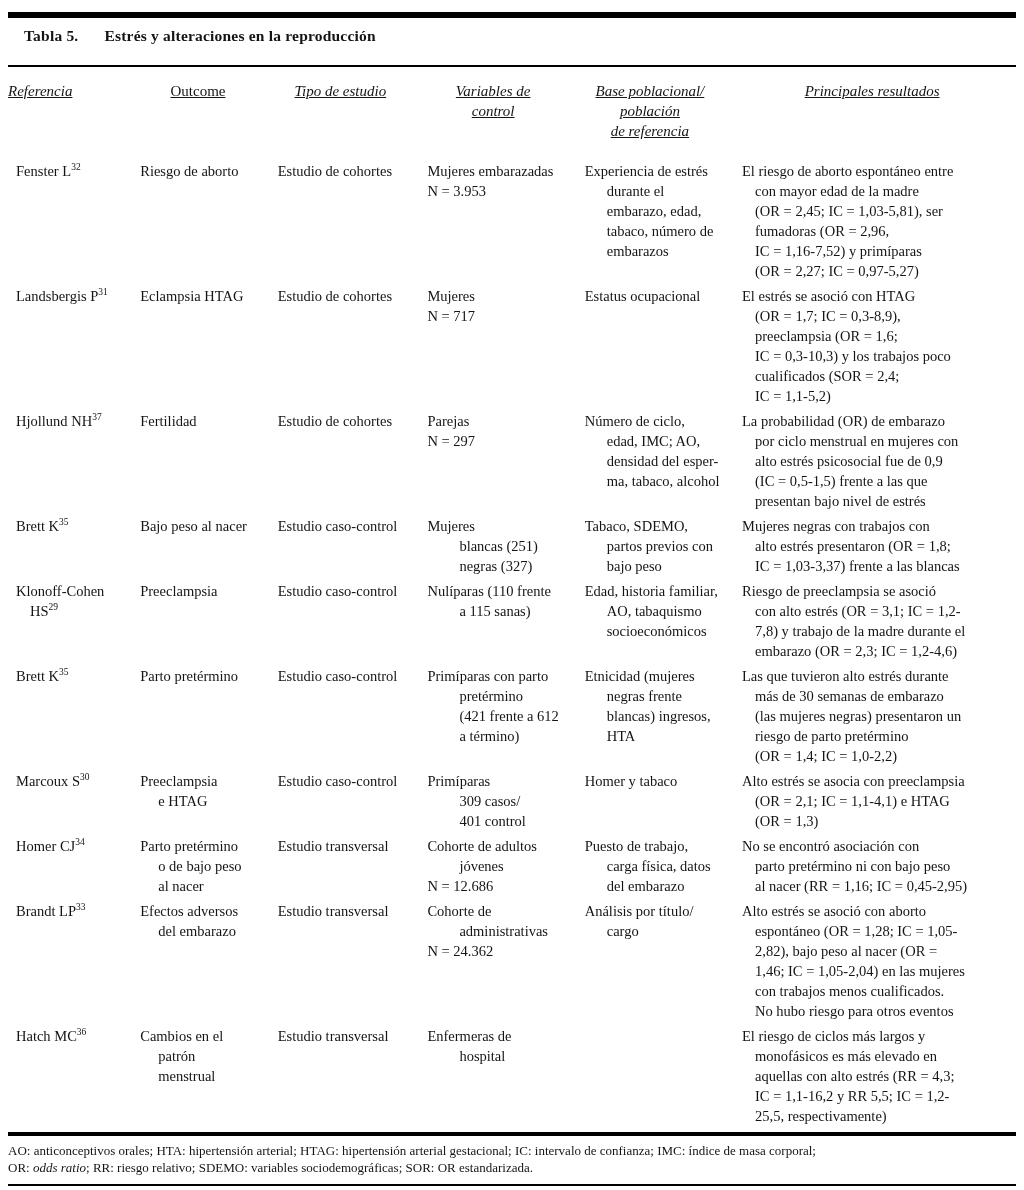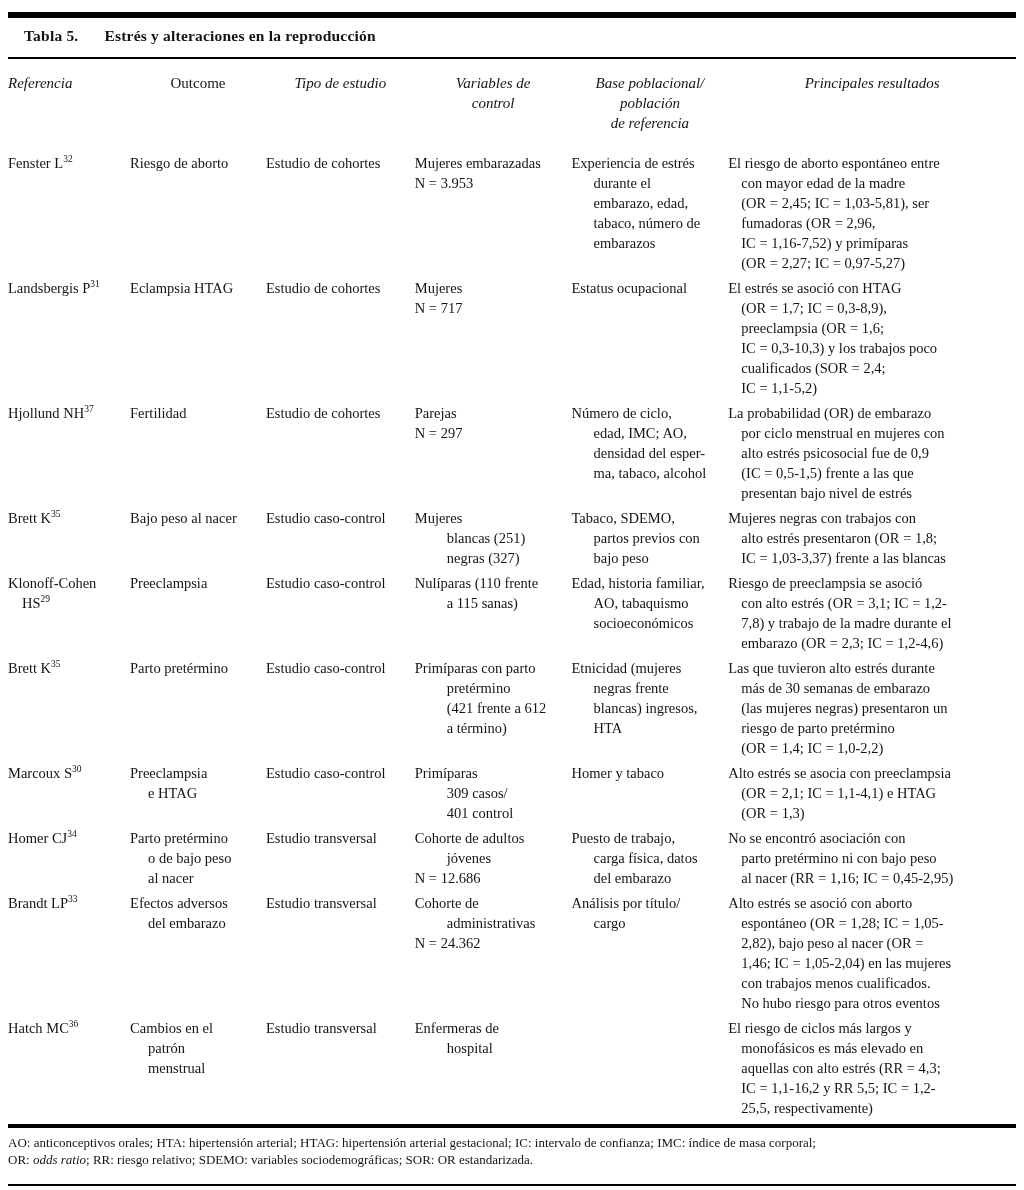--- a/index.html
+++ b/index.html
@@ -9,38 +9,38 @@
     color:#141414;
     -webkit-font-smoothing:antialiased;
   }
   .page { width:1024px; height:1190px; box-sizing:border-box; padding:8px 8px 0 8px; position:relative; }
 
   .rule-thick-top { height:6px; background:#000; margin-top:4px; }
   .rule-medium   { height:2px; background:#000; }
   .rule-thick-bottom { height:4px; background:#000; margin-top:6px; }
   .rule-thin-end { height:2px; background:#000; position:absolute; left:8px; right:8px; bottom:4px; }
 
-  .title-row { padding:9px 16px 12px 16px; font-size:15.5px; font-weight:bold; letter-spacing:0.2px; }
+  .title-row { padding:9px 16px 20px 16px; font-size:15.5px; font-weight:bold; letter-spacing:0.2px; }
   .title-label { margin-right:26px; }
 
   .hdr-row { display:flex; padding:14px 0 16px 0; font-size:15px; }
-  .hdr-cell { box-sizing:border-box; line-height:20px; }
+  .hdr-cell { box-sizing:border-box; line-height:20px;text-decoration:underline; }
   .hdr-cell.it { font-style:italic; }
   .hdr-cell.center { text-align:center; }
 
   .c1 { width:123px; }
   .c2 { width:137px; }
   .c3 { width:150px; }
   .c4 { width:158px; }
   .c5 { width:158px; }
   .c6 { width:290px; }
 
   .tbody { padding-top:4px; }
   .trow { display:flex; margin-bottom:5px; }
-  .tcell { box-sizing:border-box; font-size:14.5px; line-height:20px; }
+  .tcell { box-sizing:border-box; font-size:14.5px; line-height:20px;margin-left:8px; }
   .line { white-space:nowrap; min-height:20px; }
   sup { font-size:9.5px; line-height:0; vertical-align:super; }
 
   .col-ref .i1 { padding-left:14px; }
   .col-outcome .i1 { padding-left:18px; }
   .col-base .i1 { padding-left:32px; }
   .col-variables .i1 { padding-left:22px; }
   .col-resultados .i1 { padding-left:13px; }
 
   .footnotes { padding:6px 0 0 0; font-size:13px; line-height:17px; }

